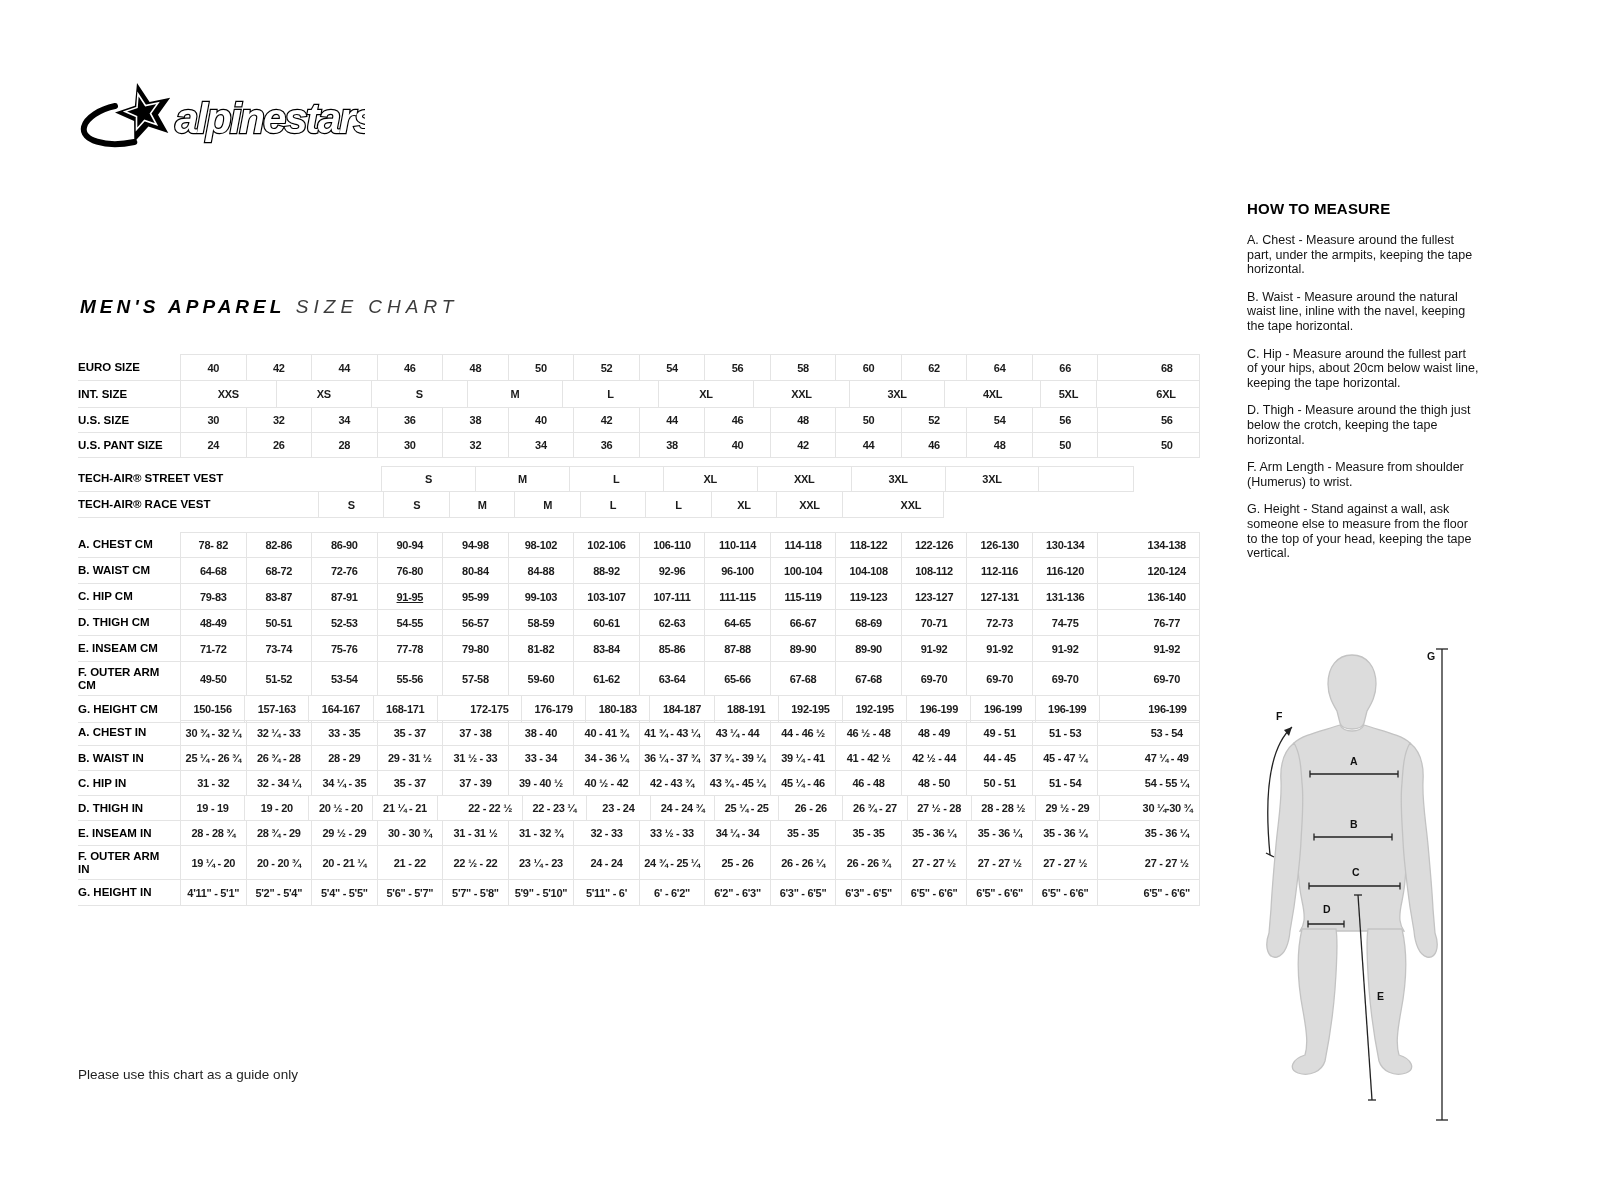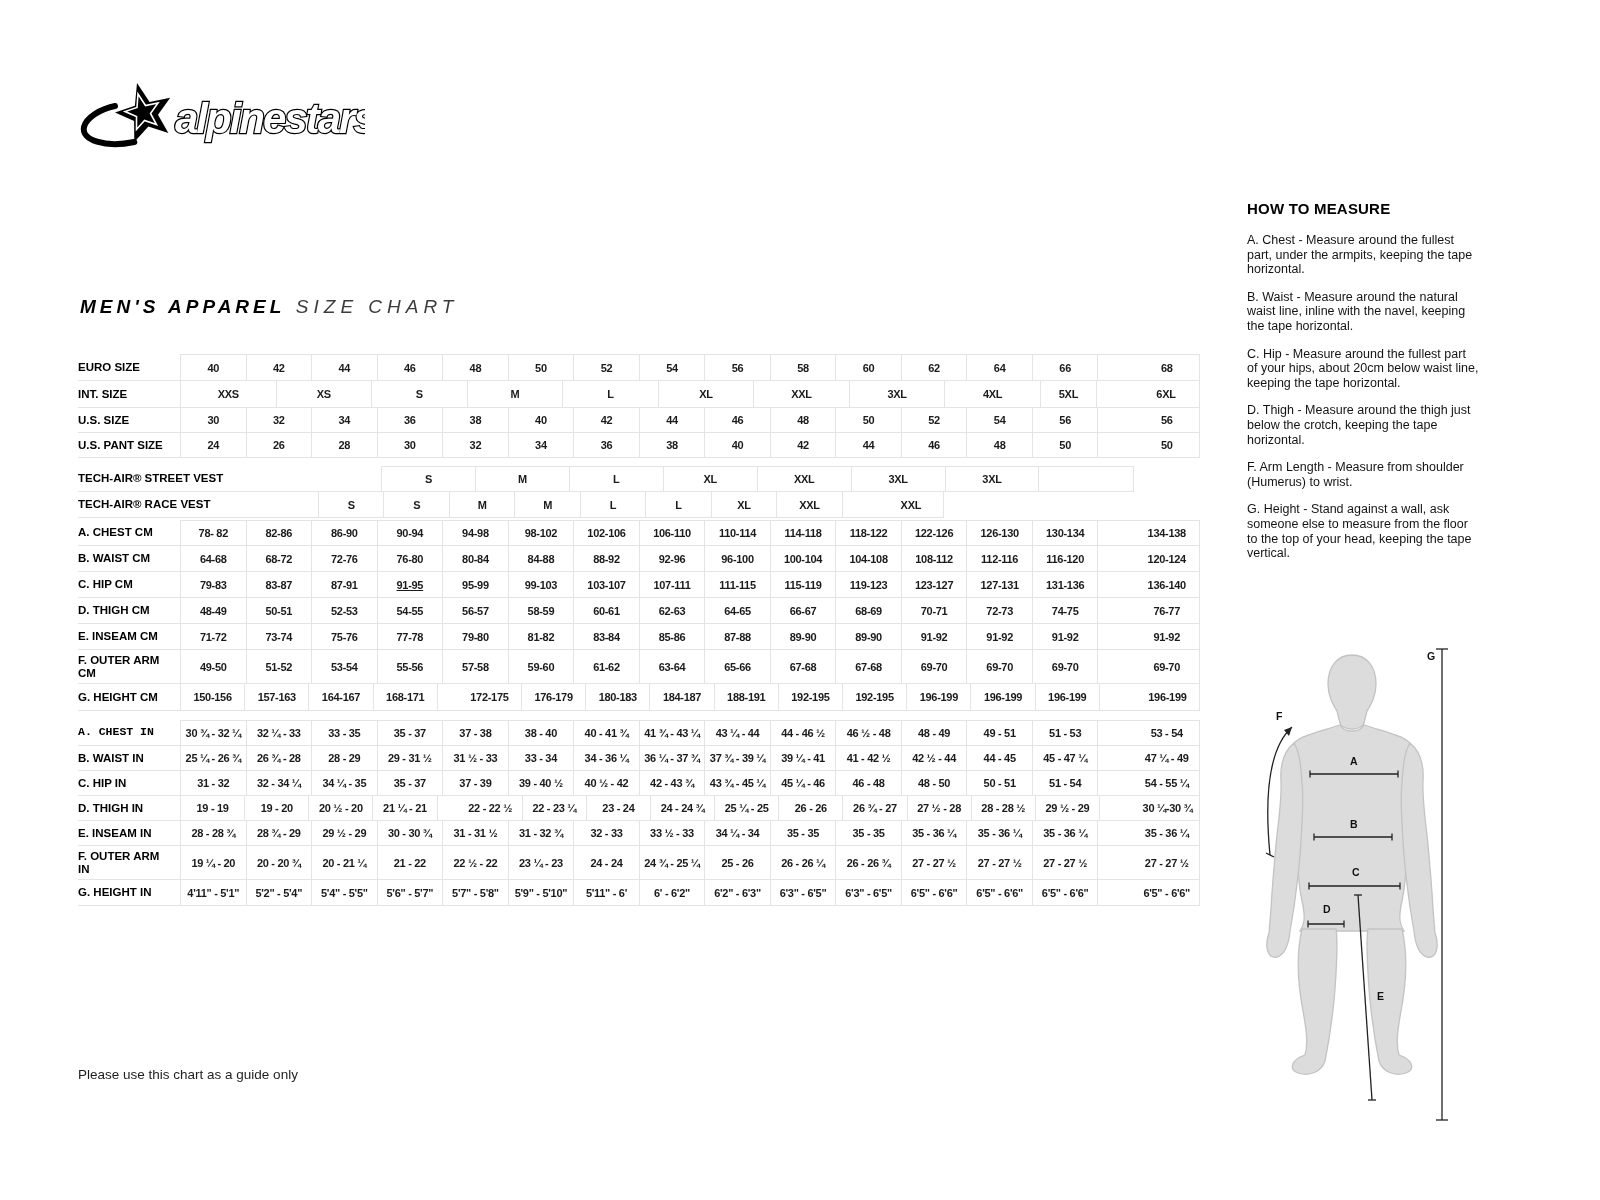--- a/index.html
+++ b/index.html
@@ -11,21 +11,21 @@
 
   
   .title{position:absolute;left:80px;top:296px;font-style:italic;white-space:nowrap;}
   .title .t-bold{font-weight:800;font-size:19px;letter-spacing:4px;color:#000;}
   .title .t-light{font-weight:400;font-size:19px;letter-spacing:5px;color:#3c3c3c;margin-left:6px;}
 
   
   .tbl{position:absolute;left:78px;width:1122px;}
   #header-table{top:354px;}
   #tech-table{top:466px;}
-  #cm-table{top:520px;}
+  #cm-table{top:532px;}
   #in-table{top:720px;}
   .trow{display:flex;align-items:stretch;}
   .rbb{border-bottom:1px solid #e4e4e4;}
   .rlabel{display:flex;align-items:center;font-weight:700;font-size:11.5px;line-height:1.1;
           color:#000;flex:none;box-sizing:border-box;padding-right:6px;letter-spacing:0px;}
   .cell{display:flex;align-items:center;justify-content:center;border-left:1px solid #e4e4e4;
         font-weight:700;font-size:11px;color:#1b1b1b;white-space:nowrap;box-sizing:border-box;
         letter-spacing:-0.3px;}
   .bt{border-top:1px solid #e4e4e4;}
   .bb{border-bottom:1px solid #e4e4e4;}
@@ -282,21 +282,21 @@
         <div class="cell" style="flex: 1 1 0%;">192-195</div>
         <div class="cell" style="flex: 1 1 0%;">192-195</div>
         <div class="cell" style="flex: 1 1 0%;">196-199</div>
         <div class="cell" style="flex: 1 1 0%;">196-199</div>
         <div class="cell" style="flex: 1 1 0%;">196-199</div>
         <div class="cell br" style="flex: 1 1 0%;">196-199</div>
       </div>
     </div>
   <div id="in-table" class="tbl">
       <div class="trow rbb" style="height: 25px;">
-        <div class="rlabel" style="width: 102px; font-family: Liberation Mono, monospace;">A. CHEST IN</div>
+        <div class="rlabel" style="width: 102px;">A. CHEST IN</div>
         <div class="cell bt" style="flex: 1 1 0%;">30 ¾ - 32 ¼</div>
         <div class="cell bt" style="flex: 1 1 0%;">32 ¼ - 33</div>
         <div class="cell bt" style="flex: 1 1 0%;">33 - 35</div>
         <div class="cell bt" style="flex: 1 1 0%;">35 - 37</div>
         <div class="cell bt" style="flex: 1 1 0%;">37 - 38</div>
         <div class="cell bt" style="flex: 1 1 0%;">38 - 40</div>
         <div class="cell bt" style="flex: 1 1 0%;">40 - 41 ¾</div>
         <div class="cell bt" style="flex: 1 1 0%;">41 ¾ - 43 ¼</div>
         <div class="cell bt" style="flex: 1 1 0%;">43 ¼ - 44</div>
         <div class="cell bt" style="flex: 1 1 0%;">44 - 46 ½</div>

